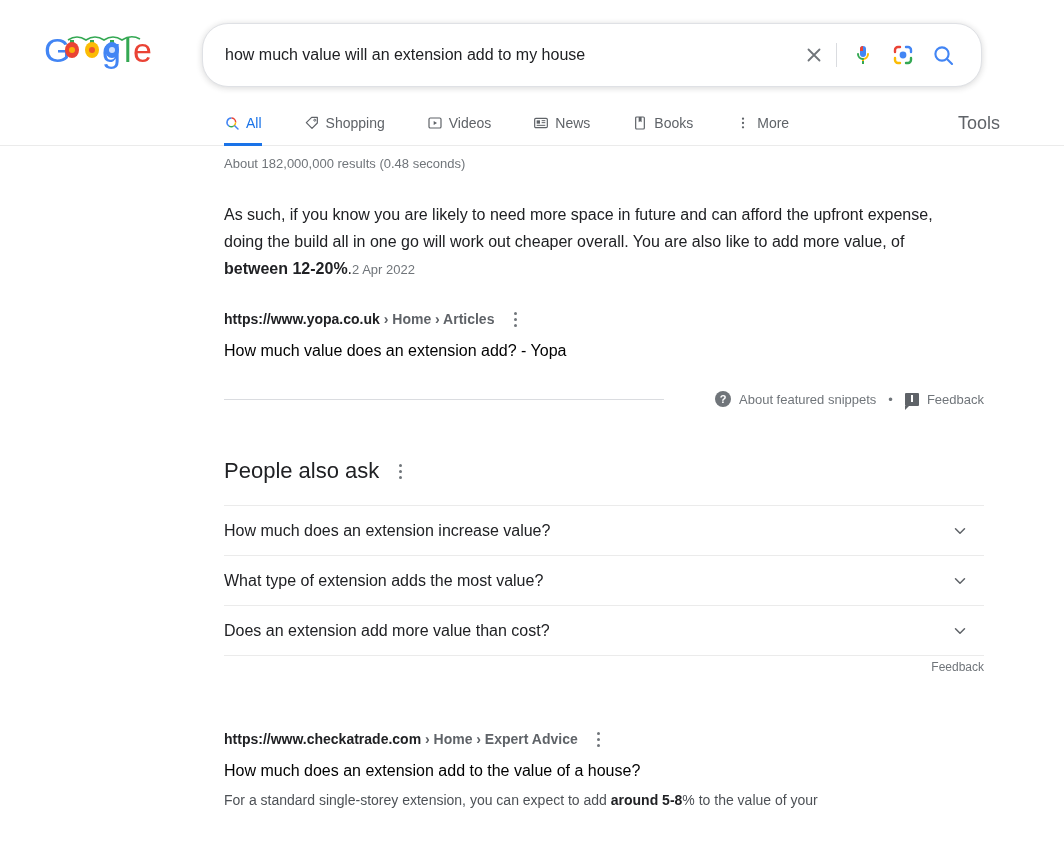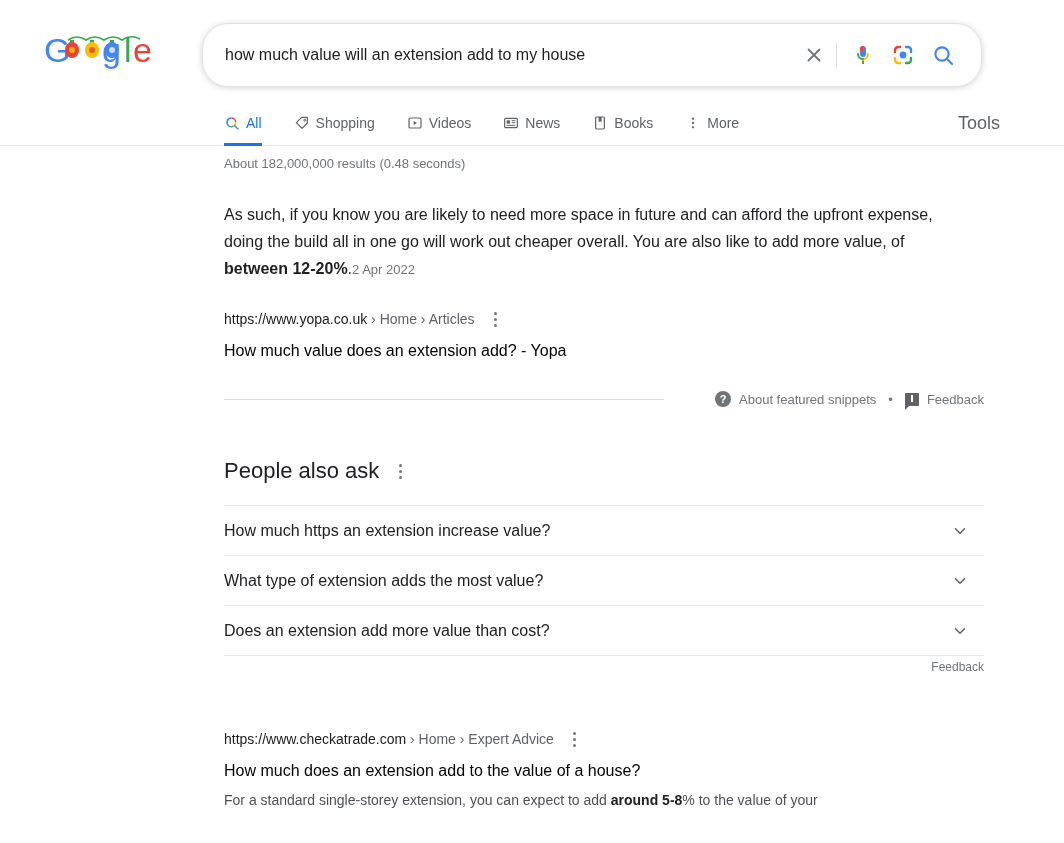--- a/index.html
+++ b/index.html
@@ -67,21 +67,21 @@
   .navline {
     position: absolute;
     left: 0; right: 0; top: 45px;
     height: 1px; background: #ebebeb;
   }
   .tabs {
     position: absolute;
     left: 224px; top: 0;
     display: flex;
     align-items: center;
-    gap: 0;
+    gap: 10px;
   }
   .tab {
     display: flex;
     align-items: center;
     gap: 6px;
     padding: 0 16px 0 0;
     margin-right: 16px;
     height: 46px;
     font-size: 14px;
     color: #5f6368;
@@ -134,20 +134,21 @@
   .snippet-date {
     font-size: 13px;
     color: #70757a;
     margin-left: 0;
   }
 
   .url-row {
     display: flex;
     align-items: flex-start;
     margin-top: 26px;
+    font-weight: bold;
   }
   .url-text {
     font-size: 14px;
     color: #202124;
     line-height: 20px;
   }
   .url-text .crumb { color: #5f6368; }
   .kebab {
     margin-left: 12px;
     width: 18px; height: 20px;
@@ -451,21 +452,21 @@
     <div class="paa-head">
       <div class="paa-title">People also ask</div>
       <div class="kebab">
         <i></i>
           <i></i>
           <i></i>
       </div>
     </div>
 
     <div class="paa-item">
-      <span>How much https an extension increase value?</span>
+      <span>How much does an extension increase value?</span>
       <span class="chev">
         <svg width="18" height="18" viewBox="0 0 24 24">
           <path d="M6 9 L12 15 L18 9" stroke="#5f6368" stroke-width="2" fill="none" stroke-linecap="round" stroke-linejoin="round"></path>
         </svg>
       </span>
     </div>
 
     <div class="paa-item">
       <span>What type of extension adds the most value?</span>
       <span class="chev">

